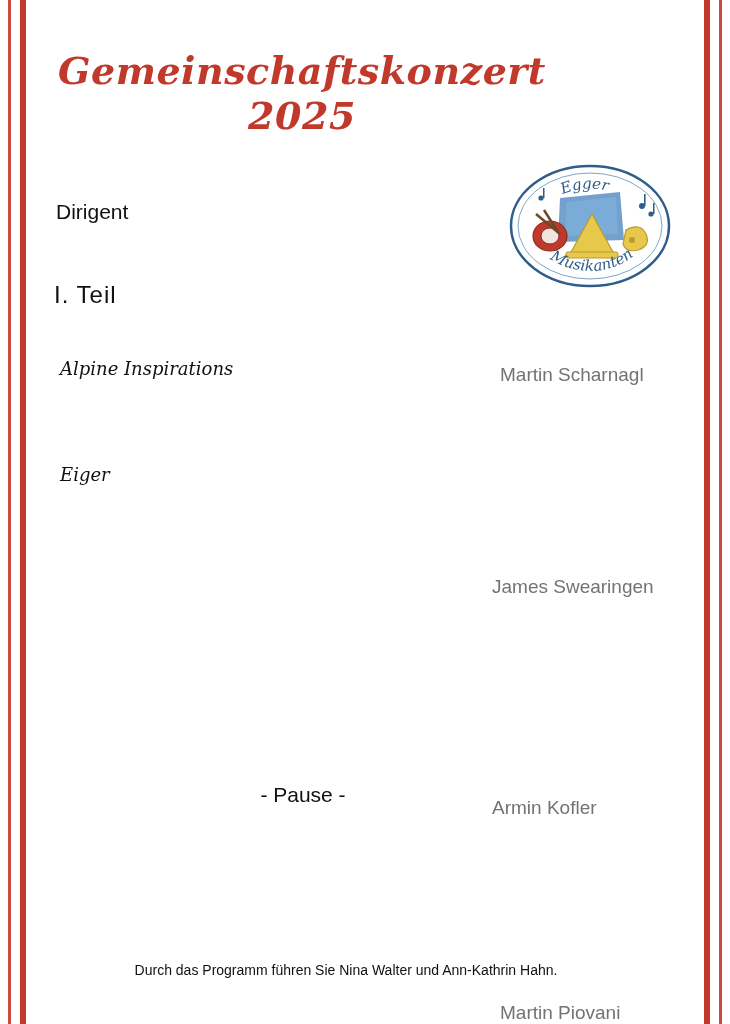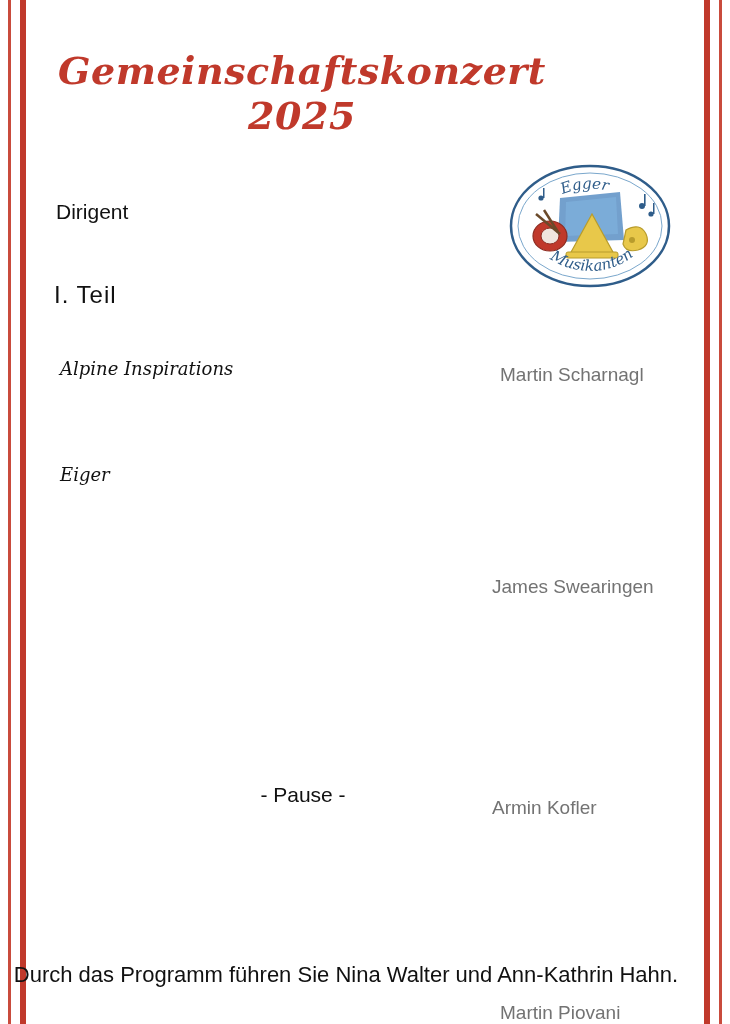--- a/index.html
+++ b/index.html
@@ -125,21 +125,21 @@
     font-size: 21px;
     color: #111;
   }
 
   .footer {
     position: absolute;
     top: 962px;
     left: 0;
     width: 692px;
     text-align: center;
-    font-size: 22px;
+    font-size: 14px;
     color: #111;
   }
 </style>
 </head>
 <body>
 
 <div class="page">
 
   <div class="rule rule-left-outer"></div>
   <div class="rule rule-left-inner"></div>

